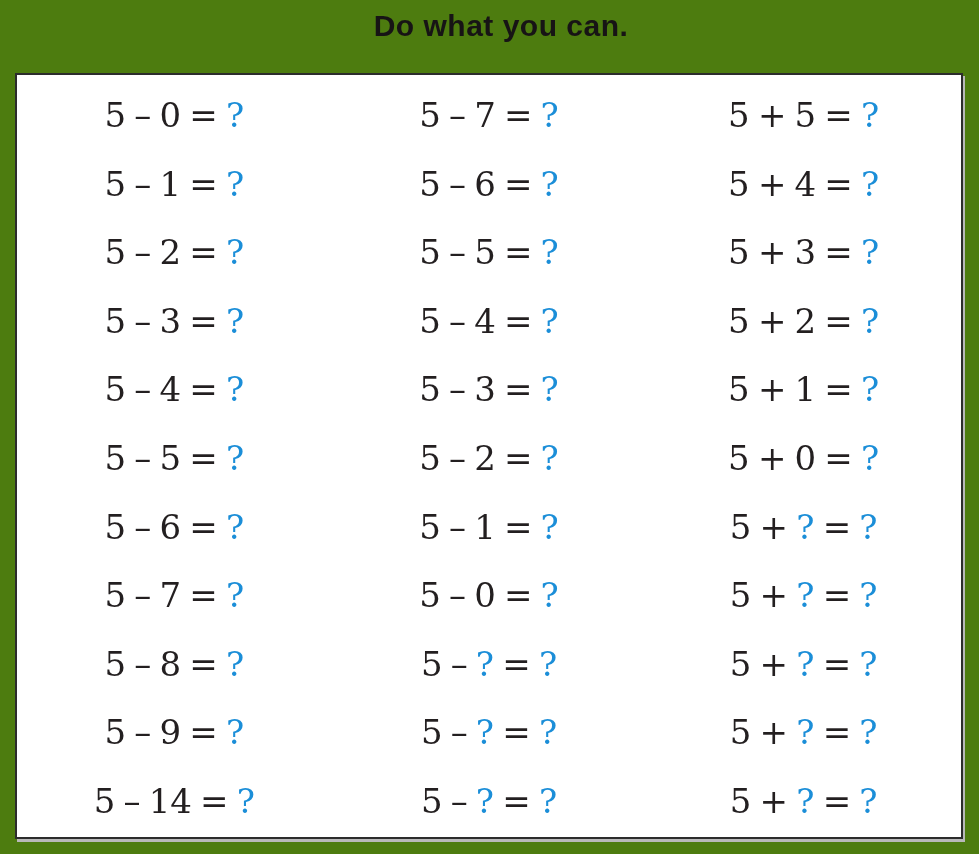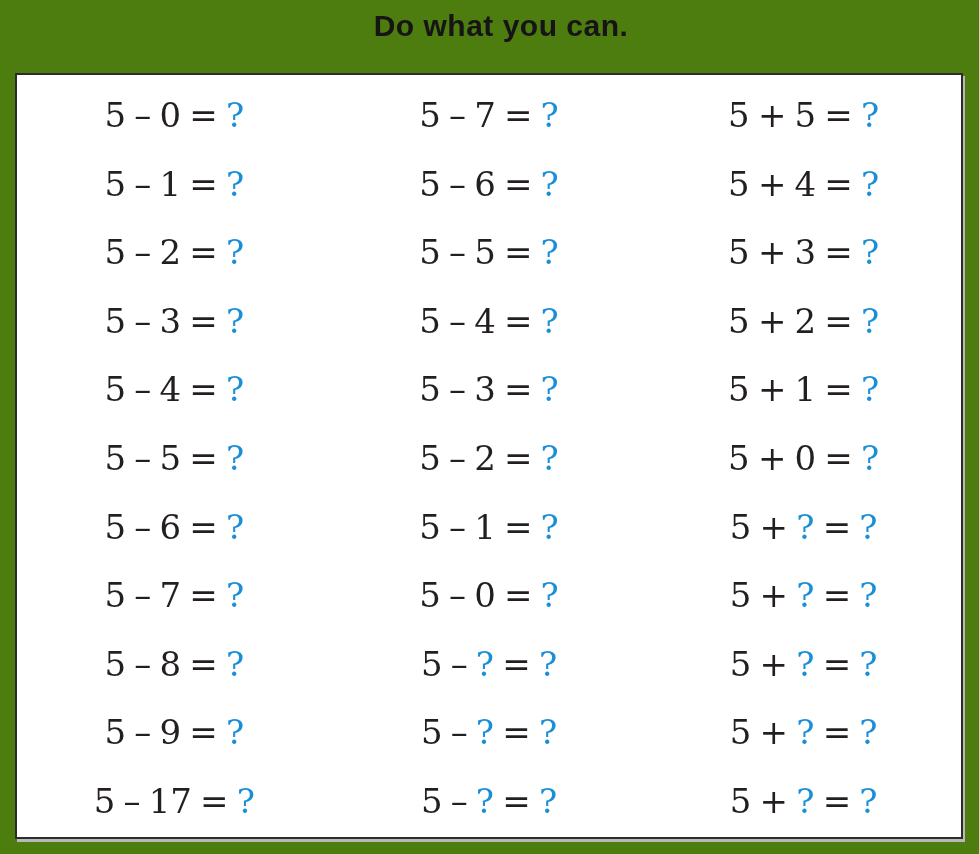--- a/index.html
+++ b/index.html
@@ -129,21 +129,21 @@
       <div class="problem">
         <span>5</span>
         <span>–</span>
         <span>9</span>
         <span>=</span>
         <span class="blue">?</span>
       </div>
       <div class="problem">
         <span>5</span>
         <span>–</span>
-        <span>17</span>
+        <span>14</span>
         <span>=</span>
         <span class="blue">?</span>
       </div>
       <div class="problem">
         <span>5</span>
         <span>–</span>
         <span>7</span>
         <span>=</span>
         <span class="blue">?</span>
       </div>

